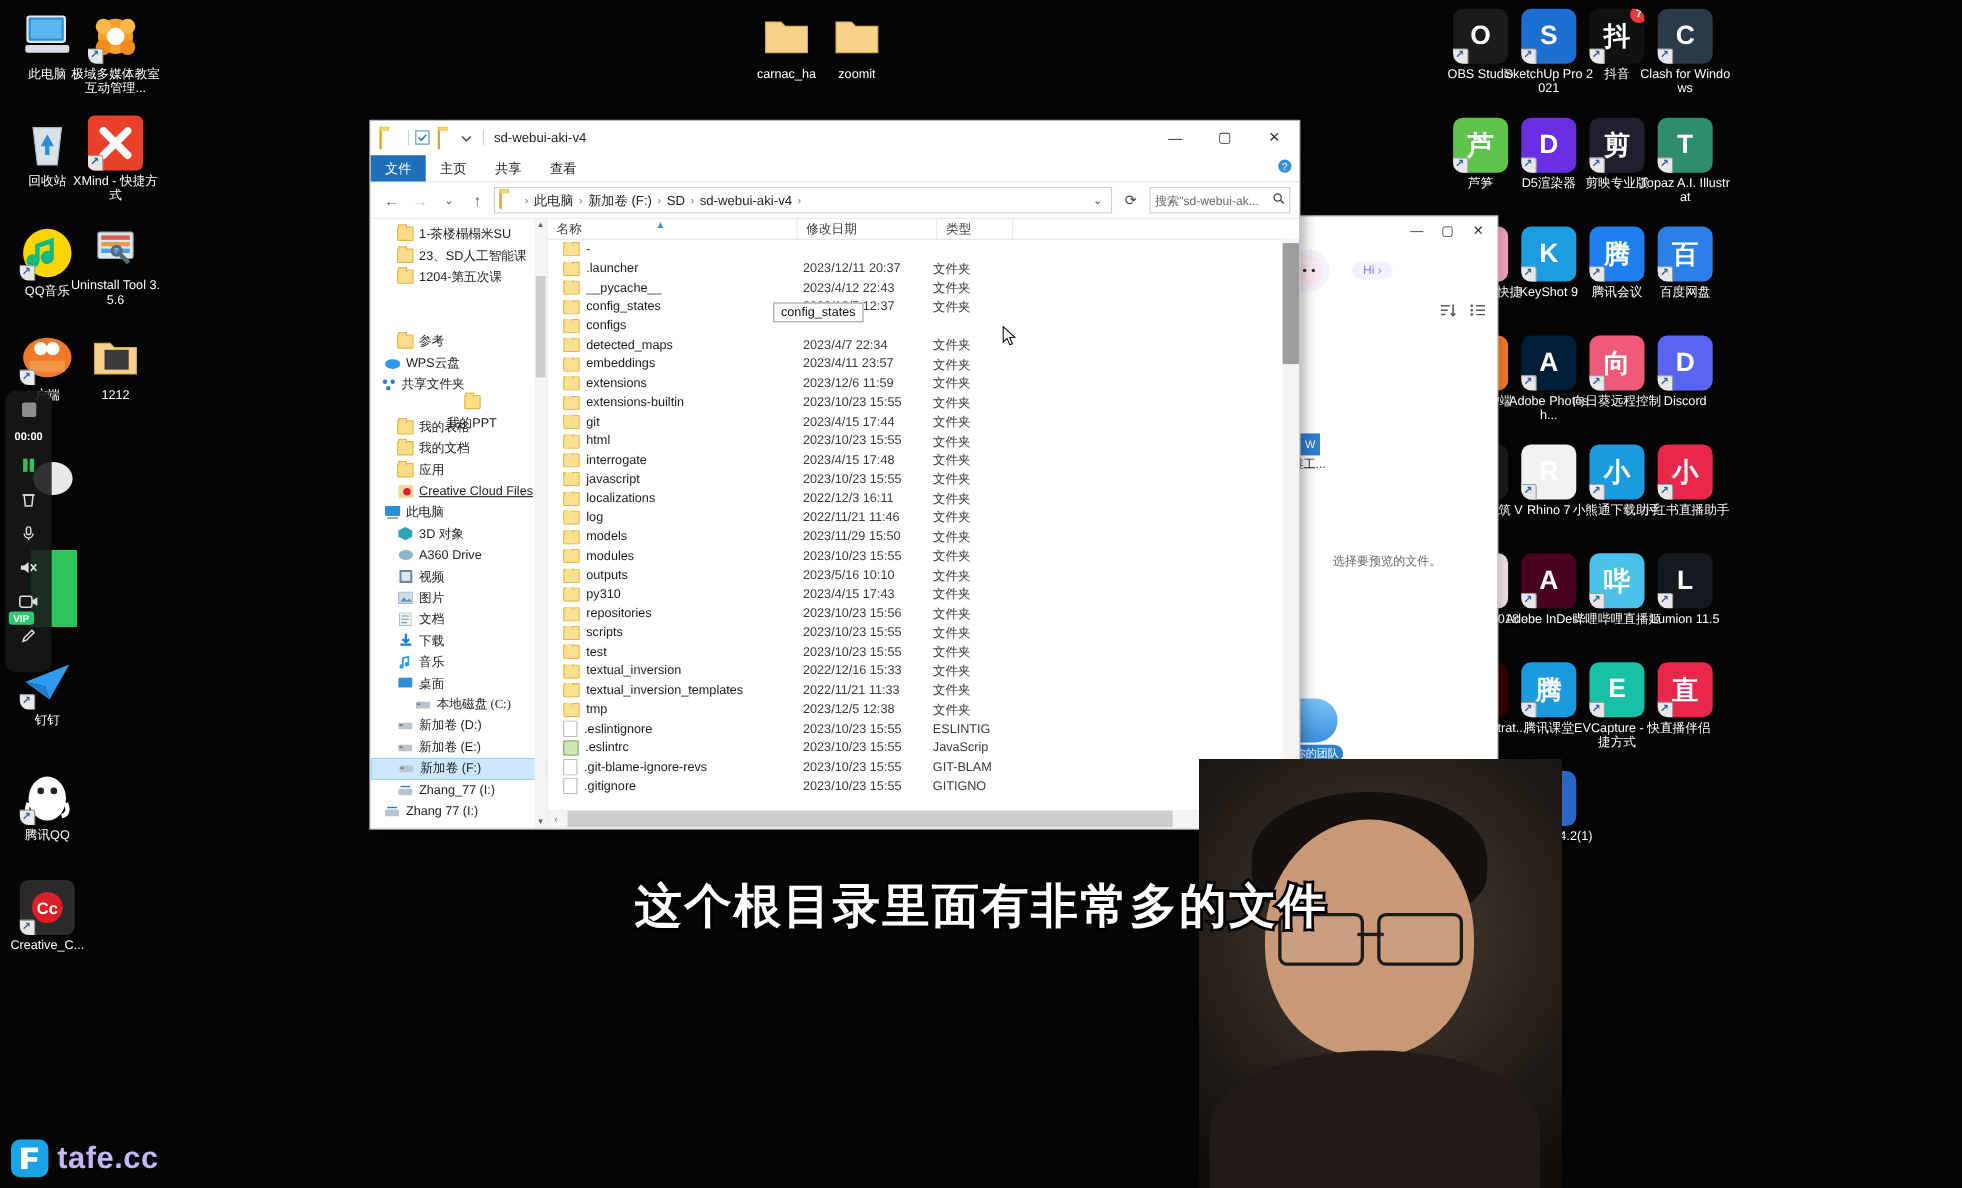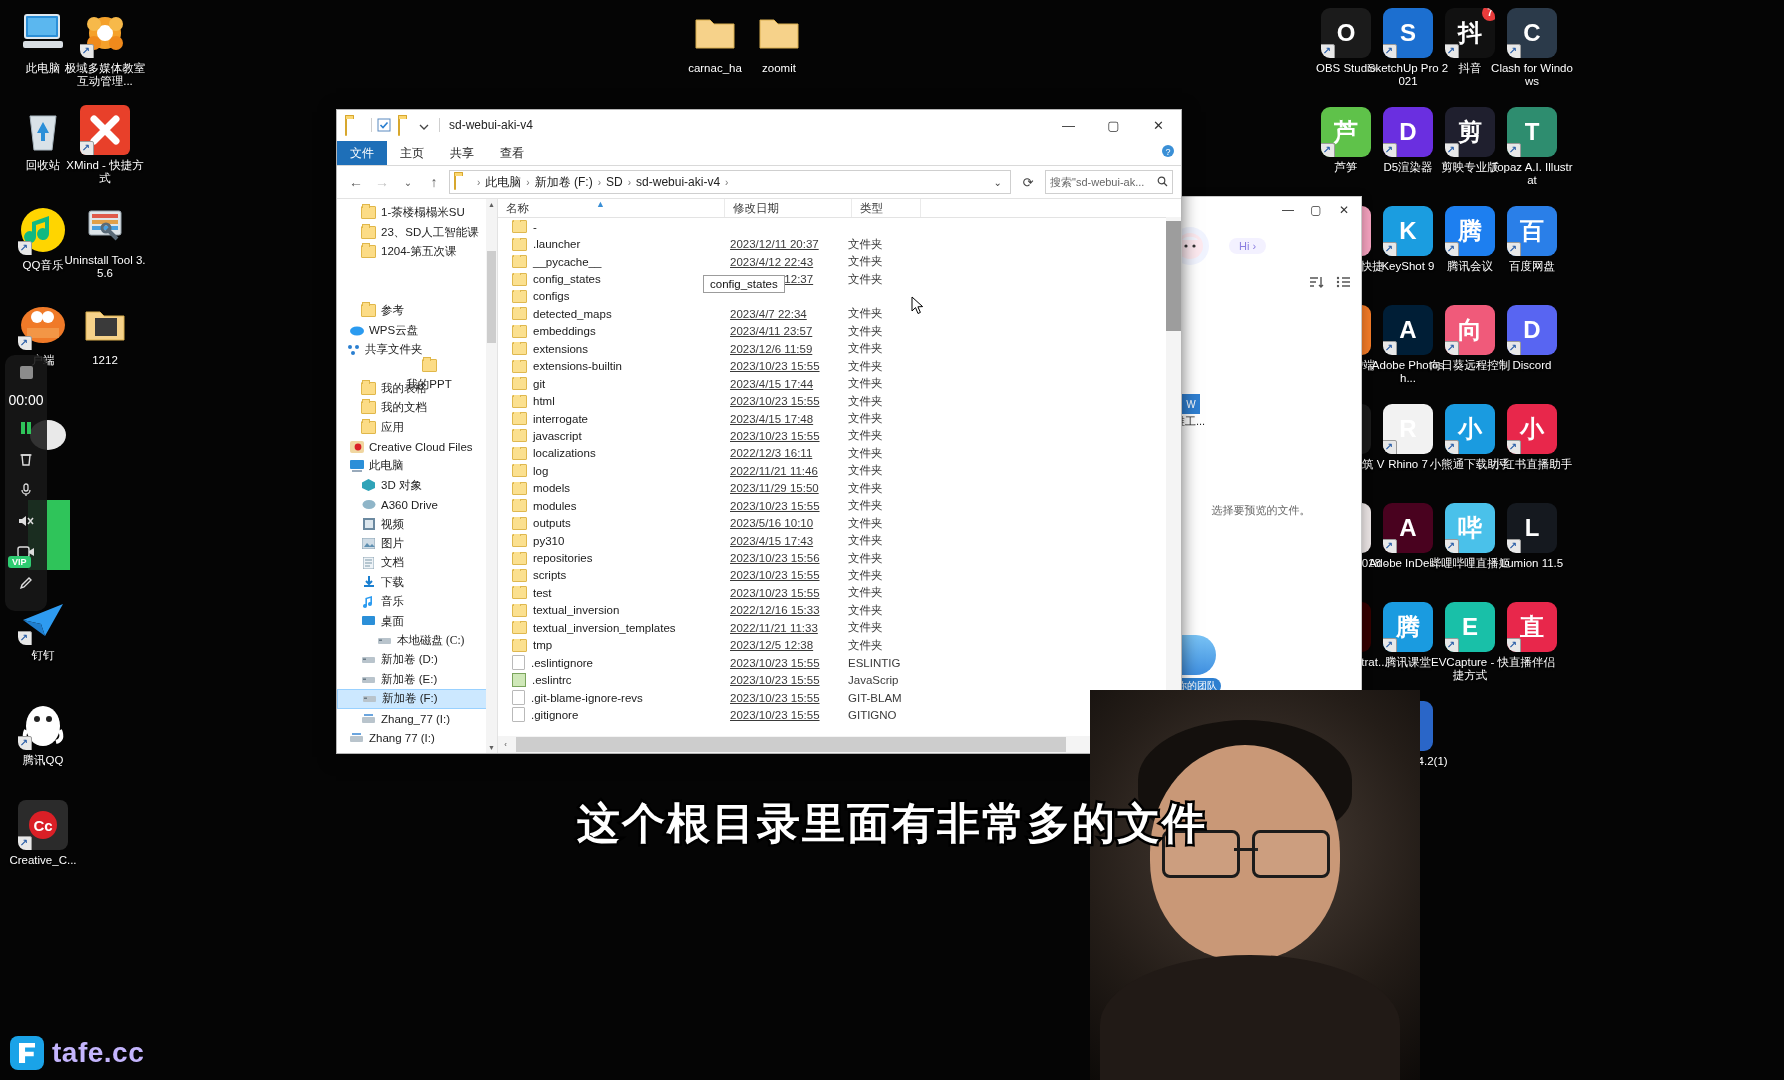--- a/index.html
+++ b/index.html
@@ -81,21 +81,21 @@
      font-size:11.5px;color:#3c3c3c;background:#fff;position:relative;}
   .colhdr .c{padding-left:8px;border-right:1px solid #eaeaea;height:100%;display:flex;align-items:center;}
   .c-name{width:218px;}
   .c-date{width:118px;}
   .c-type{width:60px;}
   .sortmark{position:absolute;left:98px;top:0px;font-size:9px;color:#3a8fd6;}
   .rows{flex:1;overflow:hidden;position:relative;}
   .frow{height:17.45px;display:flex;align-items:center;font-size:11.5px;color:#1a1a1a;}
   .frow .fname{width:218px;display:flex;align-items:center;gap:6px;padding-left:14px;
      white-space:nowrap;overflow:hidden;}
-  .frow .fdate{width:118px;color:#3a3a3a;text-decoration:underline;}
+  .frow .fdate{width:118px;color:#3a3a3a;}
   .frow .ftype{width:60px;color:#3a3a3a;overflow:hidden;white-space:nowrap;}
   .f-ico{width:13px;height:11px;flex:none;position:relative;}
   .f-ico.folder{background:#fbe08f;border:1px solid #dfb84f;border-radius:1px;}
   .f-ico.folder:before{content:"";position:absolute;top:-3px;left:0;width:6px;height:3px;
      background:#fbe08f;border:1px solid #dfb84f;border-bottom:none;}
   .f-ico.file{width:11px;height:13px;background:#fff;border:1px solid #b9b9b9;border-radius:1px;}
   .f-ico.js{width:12px;height:12px;background:#cfe8b8;border:1px solid #7aa45c;}
   .tooltip{position:absolute;left:205px;top:57px;background:#fff;border:1px solid #9c9c9c;
      font-size:11.5px;color:#111;padding:2px 6px;z-index:6;}
   .listpane .vsb{position:absolute;right:0;top:18px;bottom:18px;width:15px;background:#f4f4f4;}
@@ -146,21 +146,21 @@
   #watermark{position:absolute;left:10px;bottom:10px;display:flex;align-items:center;gap:8px;}
   .wm-ico{width:34px;height:34px;border-radius:8px;background:#1aa3e8;position:relative;}
   .wm-ico:after{content:"";position:absolute;left:9px;top:7px;width:16px;height:20px;background:#fff;
      clip-path:polygon(0 0,100% 0,100% 22%,38% 22%,38% 44%,92% 44%,92% 66%,38% 66%,38% 100%,0 100%);}
   .wm-text{font-size:28px;font-weight:bold;color:#c4b5fd;letter-spacing:.5px;}
 
   
   #lefttool{position:absolute;left:5px;top:355px;width:42px;height:250px;
      background:rgba(24,24,24,.88);border-radius:10px;display:flex;flex-direction:column;
      align-items:center;padding-top:6px;gap:9px;color:#ddd;font-size:14px;}
-  #lefttool .tt{font-size:14px;font-weight:normal;color:#fff;}
+  #lefttool .tt{font-size:10px;font-weight:bold;color:#fff;}
   .tbtn{width:22px;height:22px;display:flex;align-items:center;justify-content:center;}
   .rec-sq{width:13px;height:13px;background:#8c8c8c;border-radius:2px;}
   #vipchip{position:absolute;left:8px;top:556px;background:#2ecc71;color:#fff;font-size:9px;
      font-weight:bold;border-radius:3px;padding:1px 4px;}
   #greenblob{position:absolute;left:28px;top:500px;width:42px;height:70px;background:#2fc45a;}
   #wechat{position:absolute;left:30px;top:420px;width:36px;height:30px;border-radius:50%;background:#e9e9e9;}
 </style>
 </head>
 <body>
 
@@ -660,21 +660,21 @@
               <span class="ni-folder"></span>
             </span>
             <span>我的文档</span>
           </div>
           <div class="nav-item" style="padding-left: 24px;">
             <span class="ni-ico">
               <span class="ni-folder"></span>
             </span>
             <span>应用</span>
           </div>
-          <div class="nav-item" style="padding-left: 12px;">
+          <div class="nav-item" style=" text-decoration: underline;">
             <span class="ni-ico">
               <svg width="14" height="12">
                 <rect width="14" height="12" rx="2" fill="#f0d6a0"></rect>
                 <circle cx="8" cy="6" r="3.4" fill="#da1f26"></circle>
               </svg>
             </span>
             <span>Creative Cloud Files</span>
           </div>
           <div class="nav-item" style="padding-left: 12px;">
             <span class="ni-ico">

